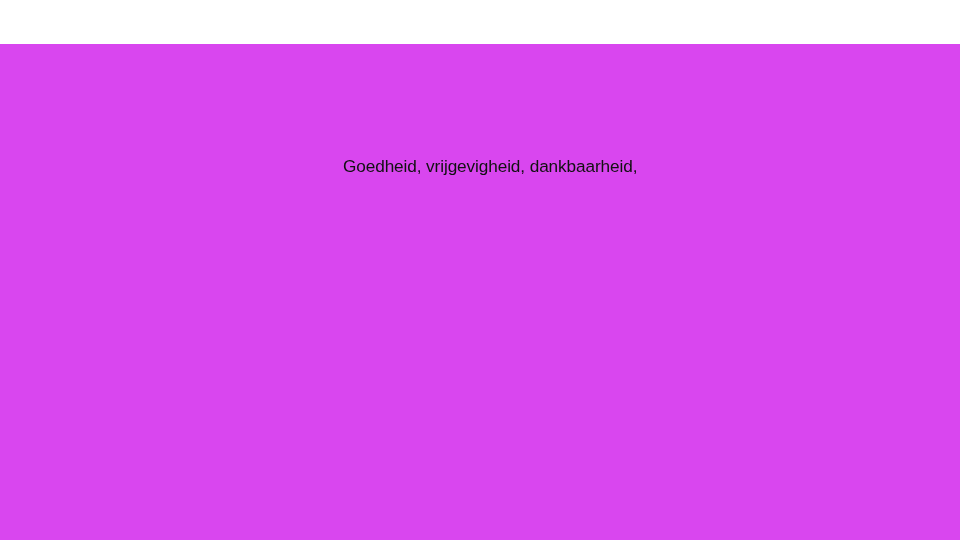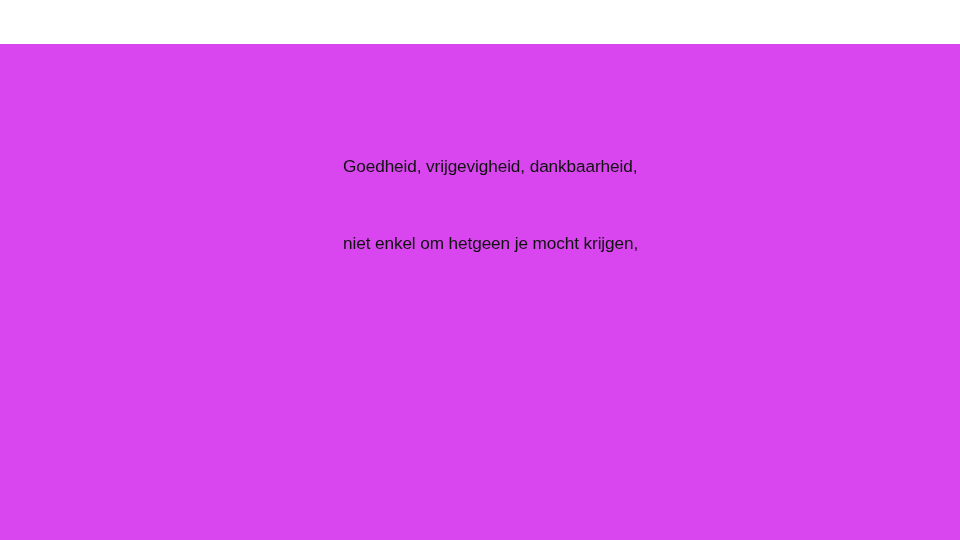--- a/index.html
+++ b/index.html
@@ -39,21 +39,20 @@
     }
   </style>
 </head>
 <body>
 
 <div class="page">
   <div class="text-block">
 
     <div>
       <span class="line">Goedheid, vrijgevigheid, dankbaarheid,</span>
-      <span class="line">niet enkel om hetgeen je mocht krijgen,</span>
     </div>
 
     <span class="blank"></span>
 
     <div>
       
       
       
       
       

